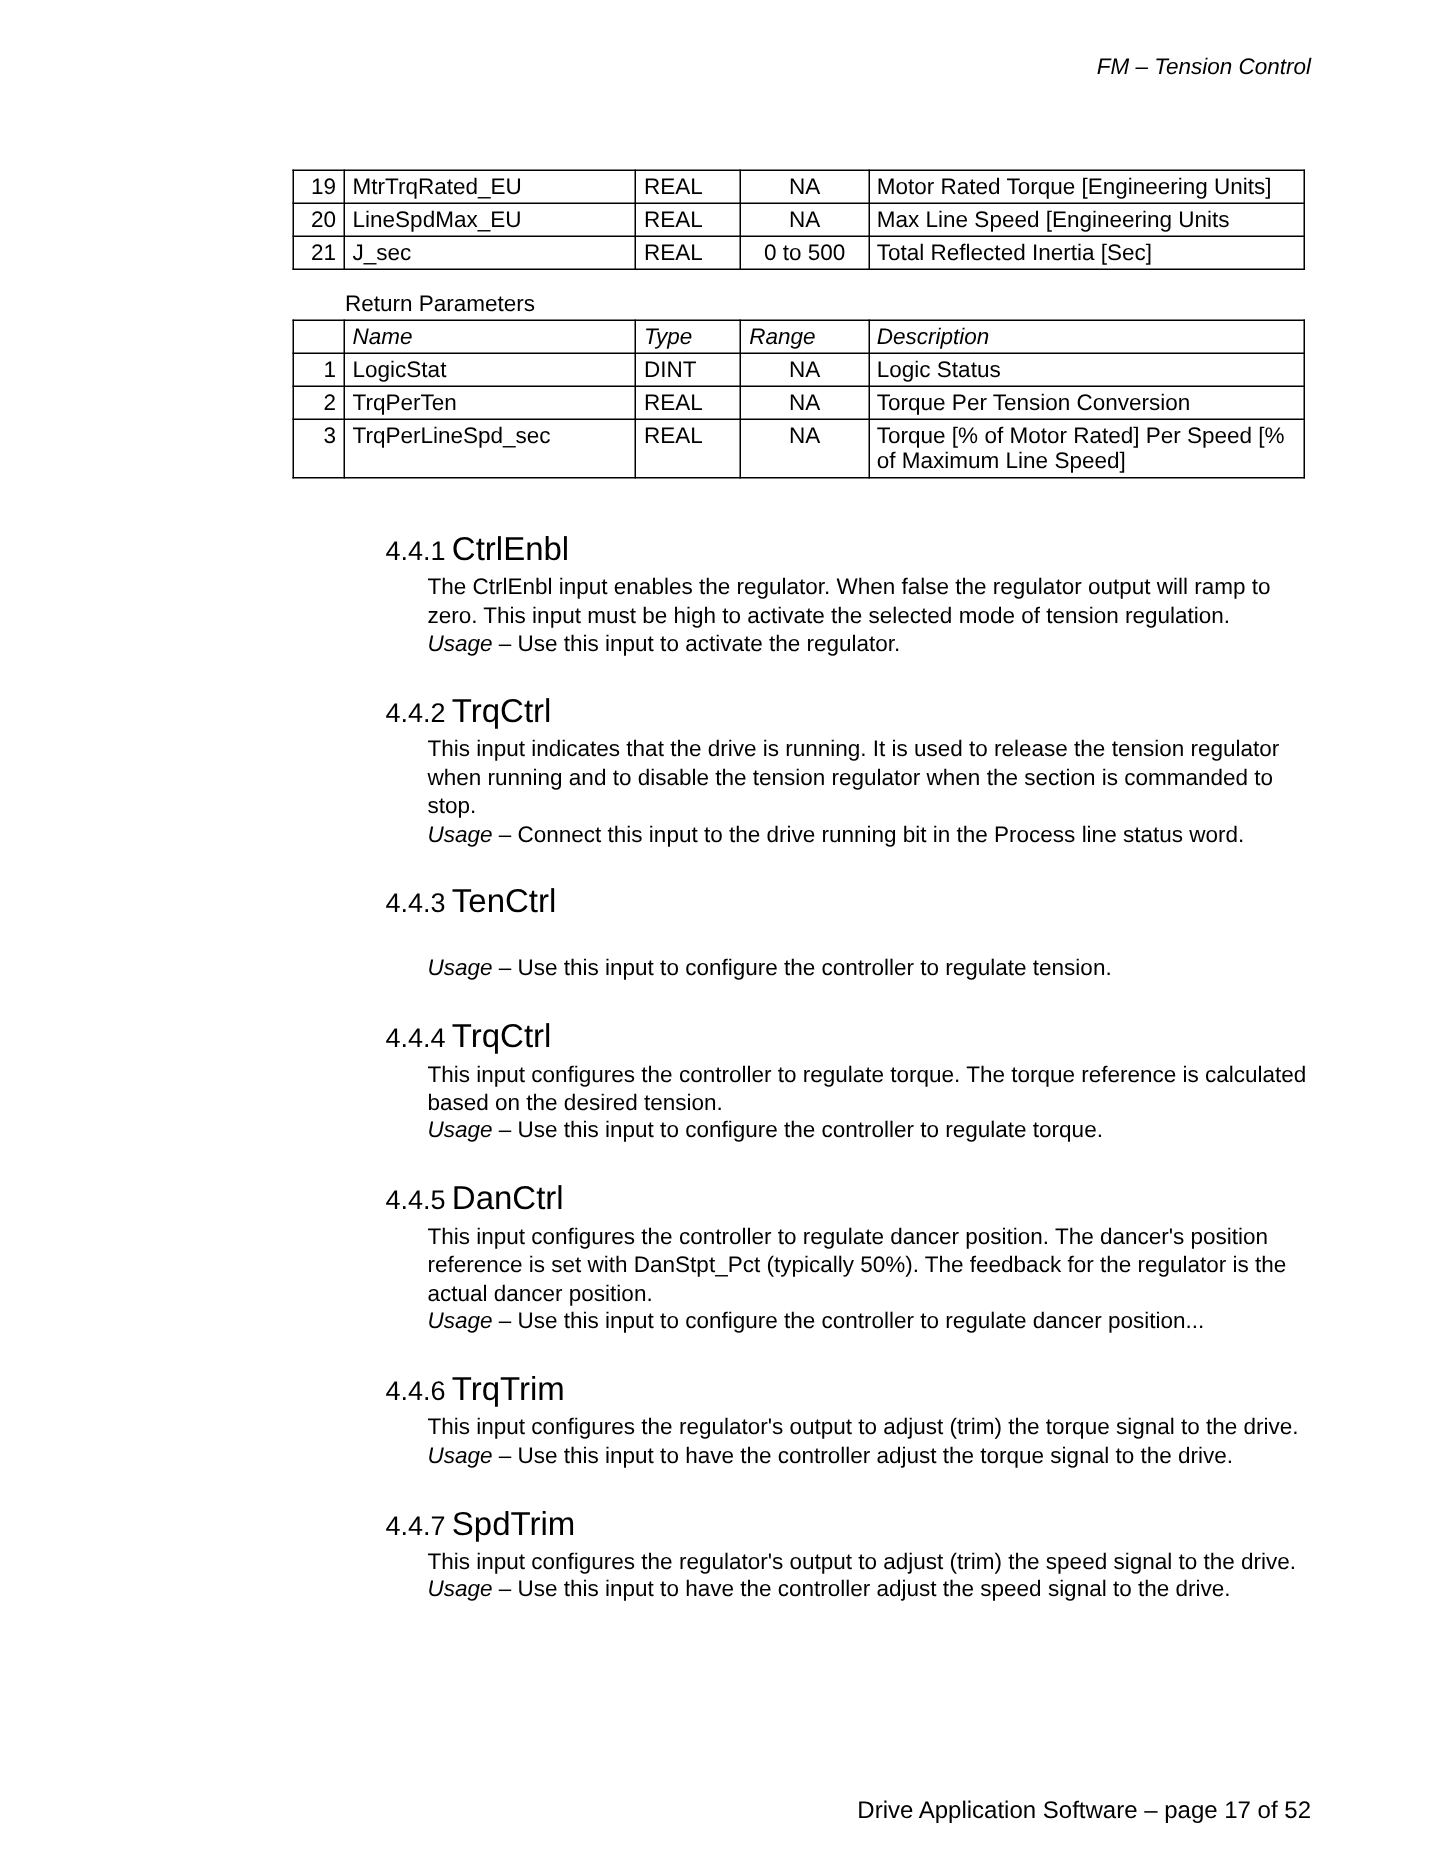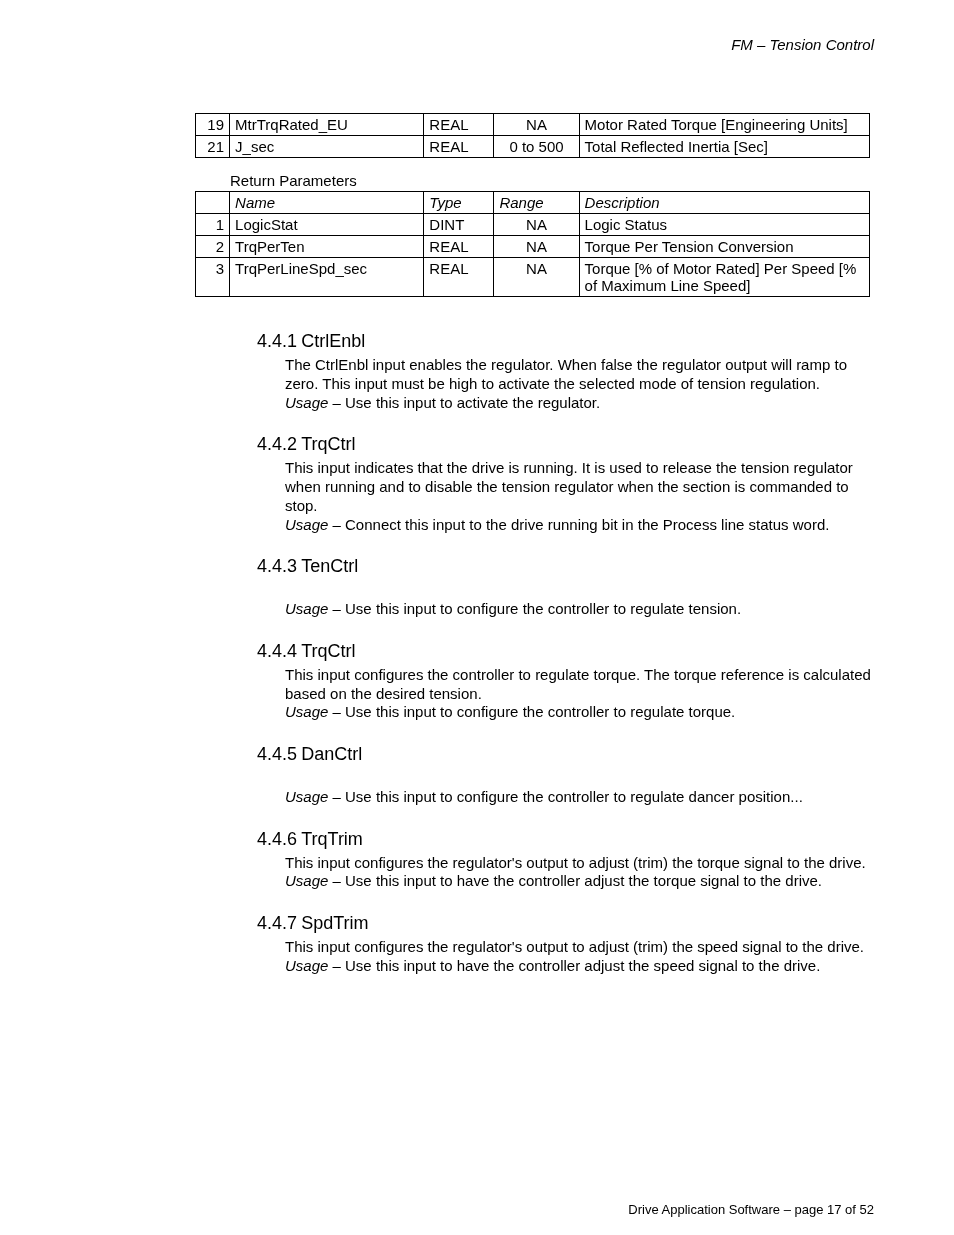--- a/index.html
+++ b/index.html
@@ -50,52 +50,59 @@
     .subsection {
       margin-top: 22px;
       margin-left: 62px;
     }
     .subsection-number {
       font-size: 18px;
       display: inline-block;
       margin-right: 0;
     }
     .subsection-title {
-      font-size: 18px;
+      font-size: 22px;
       display: inline-block;
     }
     .subsection-body {
       margin-left: 28px;
       margin-top: 4px;
       font-size: 15px;
       line-height: 1.25;
     }
     .usage-label { font-style: italic; }
     .footer {
       position: absolute;
       bottom: 18px;
       right: 80px;
-      font-size: 13px;
+      font-size: 16px;
     }
   </style>
 </head>
 <body>
 
 <div class="header-title">FM – Tension Control</div>
 
 <div class="content-indent">
 
   <table>
     <tbody>
         <tr>
           <td class="num">19</td>
           <td class="name">MtrTrqRated_EU</td>
           <td class="type">REAL</td>
           <td class="range">NA</td>
           <td class="desc">Motor Rated Torque [Engineering Units]</td>
+        </tr>
+    <tr>
+          <td class="num">20</td>
+          <td class="name">LineSpdMax_EU</td>
+          <td class="type">REAL</td>
+          <td class="range">NA</td>
+          <td class="desc">Max Line Speed [Engineering Units</td>
         </tr>
     <tr>
           <td class="num">21</td>
           <td class="name">J_sec</td>
           <td class="type">REAL</td>
           <td class="range">0 to 500</td>
           <td class="desc">Total Reflected Inertia [Sec]</td>
         </tr>
   </tbody>
     </table>
@@ -168,21 +175,21 @@
     <div class="subsection-body">
       <span>This input configures the controller to regulate torque.  The torque reference is calculated based on the desired tension.</span><br>
       <span class="usage-label">Usage</span><span> – Use this input to configure the controller to regulate torque.</span>
     </div>
   </div>
 
   <div class="subsection">
     <span class="subsection-number">4.4.5</span>
     <span class="subsection-title">DanCtrl</span>
     <div class="subsection-body">
-      <br>
+      <span>This input configures the controller to regulate dancer position.  The dancer's position reference is set with DanStpt_Pct (typically 50%).  The feedback for the regulator is the actual dancer position.</span><br>
       <span class="usage-label">Usage</span><span> – Use this input to configure the controller to regulate dancer position...</span>
     </div>
   </div>
 
   <div class="subsection">
     <span class="subsection-number">4.4.6</span>
     <span class="subsection-title">TrqTrim</span>
     <div class="subsection-body">
       <span>This input configures the regulator's output to adjust (trim) the torque signal to the drive.</span><br>
       <span class="usage-label">Usage</span><span> – Use this input to have the controller adjust the torque signal to the drive.</span>

